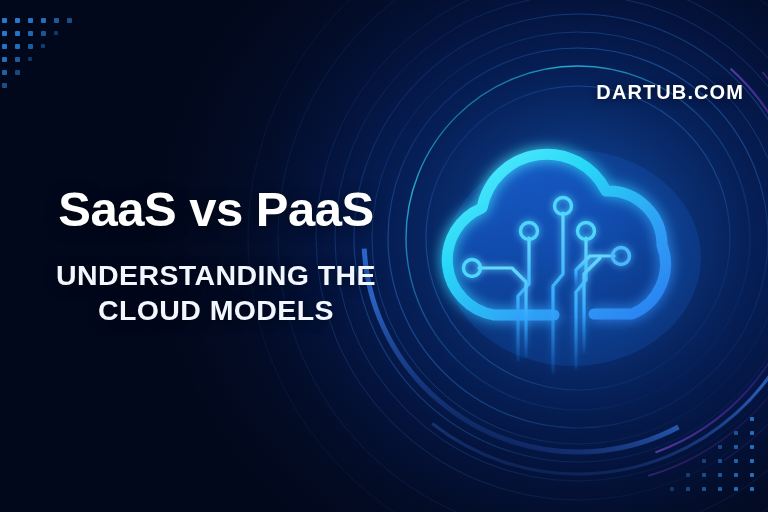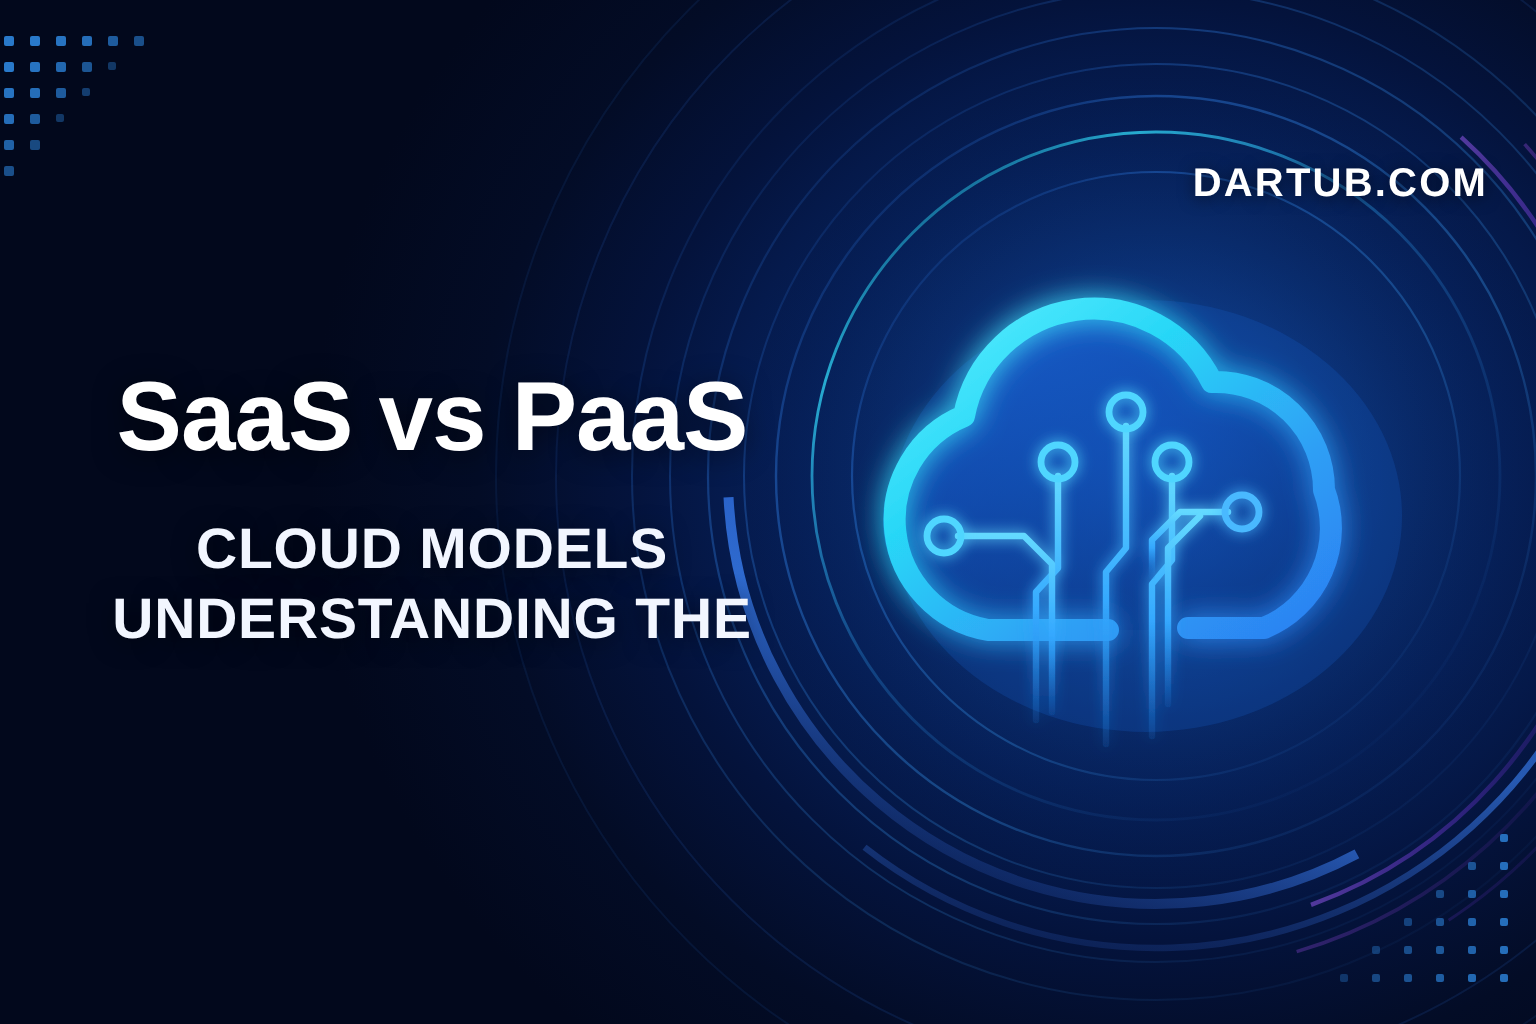--- a/index.html
+++ b/index.html
@@ -287,20 +287,20 @@
         <circle cx="64" cy="180" r="8.5" fill="none" stroke="#4fd6ff" stroke-width="3.4"></circle>
       </g>
     </svg>
   </div>
 
   <div class="textcol">
     <div class="title">
       <div>SaaS vs PaaS</div>
     </div>
     <div class="subtitle">
+      <div>UNDERSTANDING THE</div>
       <div>CLOUD MODELS</div>
-      <div>UNDERSTANDING THE</div>
     </div>
   </div>
 
   <div class="brand">DARTUB.COM</div>
 
 </div>
 
 </body></html>

